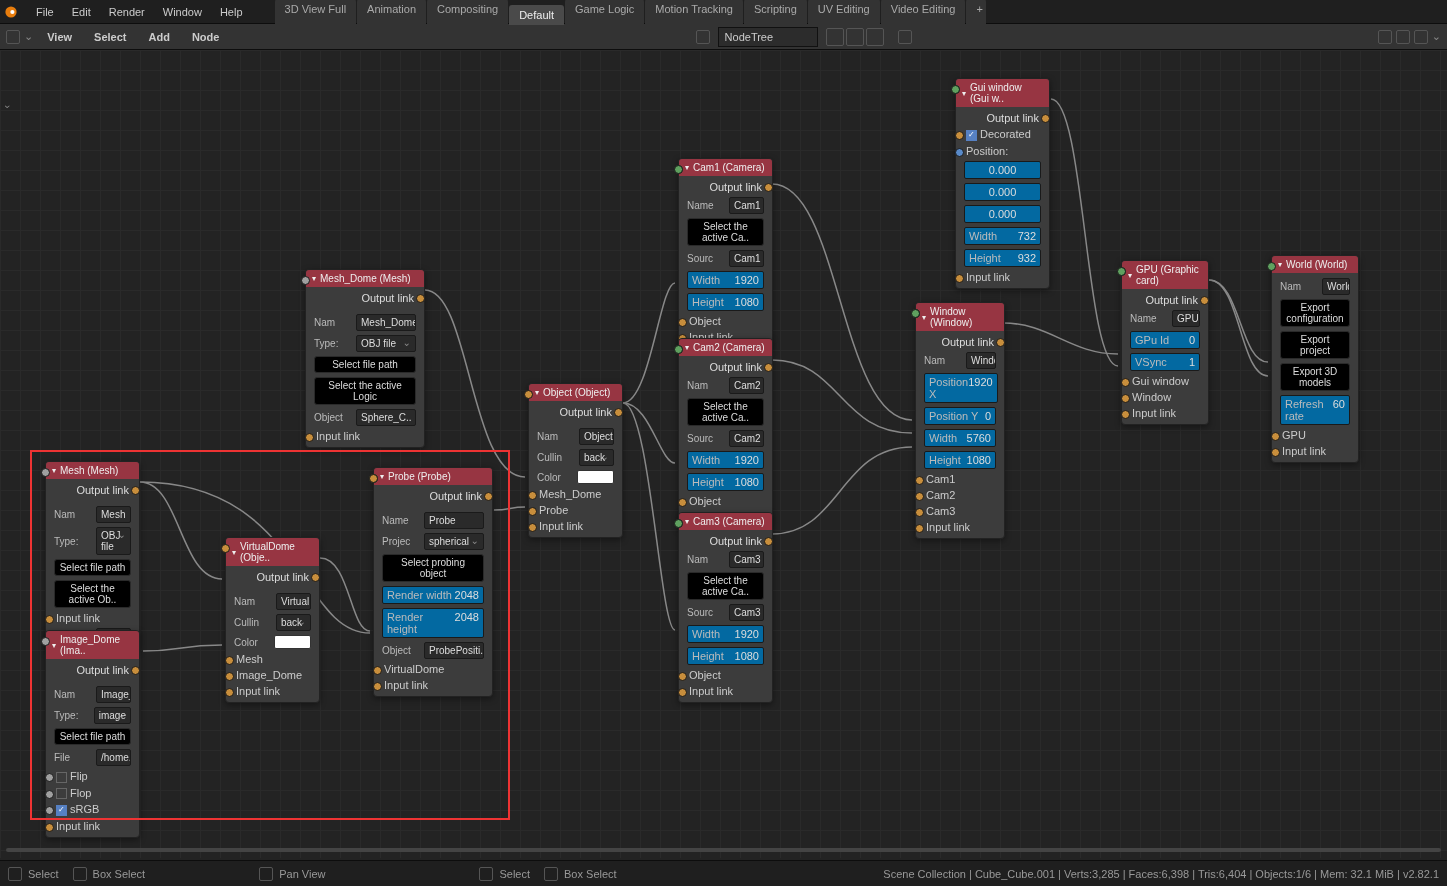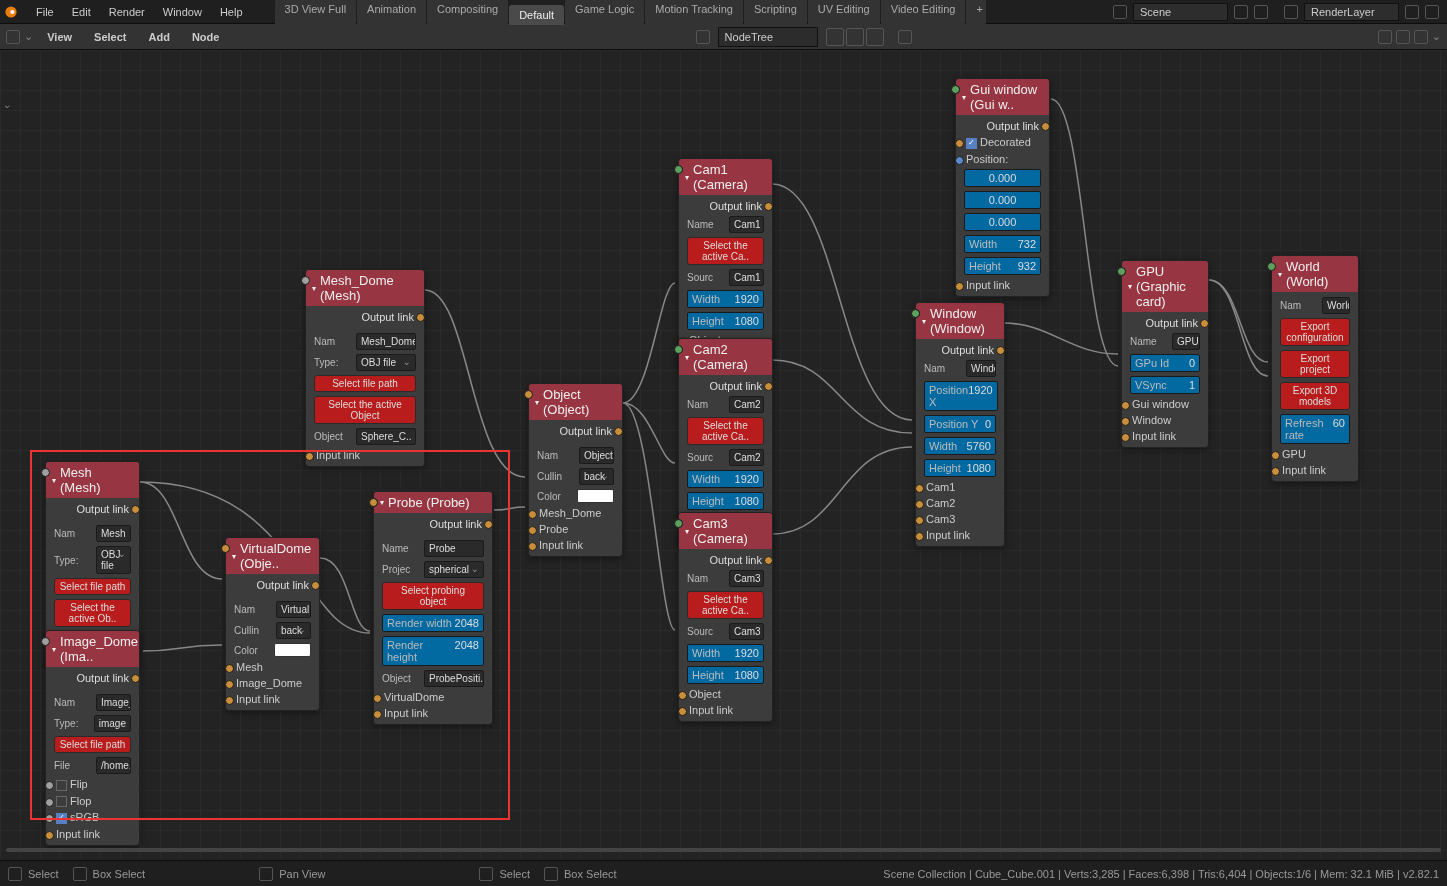--- a/index.html
+++ b/index.html
@@ -24,30 +24,30 @@
   .hicons { display:flex; gap:2px; margin-left:4px;}
   .hicons .ico { width:18px; height:18px; }
   
   .canvas { position: relative; width: 100%; height: 808px; background: #232323;
             background-image: linear-gradient(#2a2a2a 1px, transparent 1px),
                               linear-gradient(90deg, #2a2a2a 1px, transparent 1px);
             background-size: 20px 20px; }
   .expander { position:absolute; left:2px; top:55px; writing-mode:vertical-lr; color:#888; font-size:10px; cursor:pointer;}
   
   .node { position: absolute; background: #3c3c3c; border:1px solid #222; border-radius:4px; overflow:visible; box-shadow:0 2px 6px rgba(0,0,0,.4);}
-  .node .title { background: #973542; color:#eee; padding:3px 6px; border-radius:3px 3px 0 0; font-size:13px; display:flex; align-items:center;}
+  .node .title { background: #973542; color:#eee; padding:3px 6px; border-radius:3px 3px 0 0; font-size:10px; display:flex; align-items:center;}
   .node .title::before { content:"▾"; font-size:8px; margin-right:4px; color:#eee;}
   .node .body { padding:3px 4px; }
   .out { text-align:right; padding:2px 6px; color:#ddd; position:relative;}
   .row { display:flex; align-items:center; padding:2px 4px; gap:4px;}
   .row .lbl { width:38px; color:#bbb; font-size:10px; white-space:nowrap; overflow:hidden;}
   .inp { flex:1; background:#2a2a2a; border:1px solid #1a1a1a; padding:2px 4px; border-radius:2px; font-size:10px; color:#ddd; overflow:hidden; white-space:nowrap;}
   .sel { flex:1; background:#2a2a2a; border:1px solid #1a1a1a; padding:2px 4px; border-radius:2px; font-size:10px; color:#ddd; position:relative;}
   .sel::after { content:"⌄"; position:absolute; right:4px; top:1px; color:#888;}
-  .btn { background:#b91c1c; border:1px solid #2a2a2a; text-align:center; padding:2px 4px; border-radius:3px; font-size:10px; color:#ddd; flex:1;}
+  .btn { background:#000000; border:1px solid #2a2a2a; text-align:center; padding:2px 4px; border-radius:3px; font-size:10px; color:#ddd; flex:1;}
   .numf { display:flex; flex:1; background:#0369a1; border:1px solid #1a1a1a; border-radius:2px; padding:2px 4px; font-size:10px;}
   .numf .nl { color:#bbb; }
   .numf .nv { margin-left:auto; color:#ddd;}
   .sockrow { padding:2px 6px; color:#ccc; position:relative; font-size:10.5px;}
   .swatch { width:40px; height:14px; background:#fff; border:1px solid #333; border-radius:2px;}
   .chk { width:11px; height:11px; border:1px solid #666; display:inline-block; vertical-align:middle; margin-right:3px;}
   .chk.on { background:#5680c2; border-color:#5680c2; position:relative;}
   .chk.on::after{content:"✓"; color:#fff; font-size:8px; position:absolute; left:1px; top:-1px;}
   
   .sock { width:9px; height:9px; border-radius:50%; border:1px solid #1a1a1a; position:absolute; background:#777;}
@@ -89,30 +89,20 @@
     <span>3D View Full</span>
     <span>Animation</span>
     <span>Compositing</span>
     <span class="active">Default</span>
     <span>Game Logic</span>
     <span>Motion Tracking</span>
     <span>Scripting</span>
     <span>UV Editing</span>
     <span>Video Editing</span>
     <span class="plus">+</span>
-  </div>
-  <div class="scene-block">
-    <span class="ico"></span>
-    <div class="scene-in">Scene</div>
-    <span class="ico"></span>
-    <span class="ico"></span>
-    <span class="ico" style="margin-left:10px"></span>
-    <div class="layer-in">RenderLayer</div>
-    <span class="ico"></span>
-    <span class="ico"></span>
   </div>
 </div>
 
 <div class="header">
   <span class="ico"></span>
   <span style="color:#888">⌄</span>
   <div class="menu">
     <span>View</span>
     <span>Select</span>
     <span>Add</span>
@@ -222,21 +212,21 @@
           <span class="inp">Mesh_Dome</span>
         </div>
       <div class="row">
           <span class="lbl">Type:</span>
           <span class="sel">OBJ file</span>
         </div>
       <div class="row wide">
           <span class="btn">Select file path</span>
         </div>
       <div class="row wide">
-          <span class="btn">Select the active Object</span>
+          <span class="btn">Select the active Logic</span>
         </div>
       <div class="row">
           <span class="sock i val" style="top:6px"></span>
           <span class="lbl">Object</span>
           <span class="inp">Sphere_C..</span>
         </div>
       <div class="sockrow"><span class="sock i link" style="top:5px"></span><span>Input link</span></div>
     </div>
   </div>
 
@@ -257,21 +247,21 @@
           <span class="sock i link" style="top:6px"></span>
           <span class="lbl">Color</span>
           <div class="swatch"></div>
         </div>
       <div class="sockrow"><span class="sock i link" style="top:5px"></span><span>Mesh</span></div>
       <div class="sockrow"><span class="sock i link" style="top:5px"></span><span>Image_Dome</span></div>
       <div class="sockrow"><span class="sock i link" style="top:5px"></span><span>Input link</span></div>
     </div>
   </div>
 
-  <div class="node" style="left:373px; top:441px; width:120px">
+  <div class="node" style="left:373px; top:417px; width:120px">
     <div class="title">Probe (Probe)</div>
     <div class="body">
       <div class="out"><span>Output link</span><span class="sock o link" style="top:4px"></span></div>
       <div style="height:6px"></div>
       <div class="row">
           <span class="lbl">Name</span>
           <span class="inp">Probe</span>
         </div>
       <div class="row">
           <span class="lbl">Projec</span>

